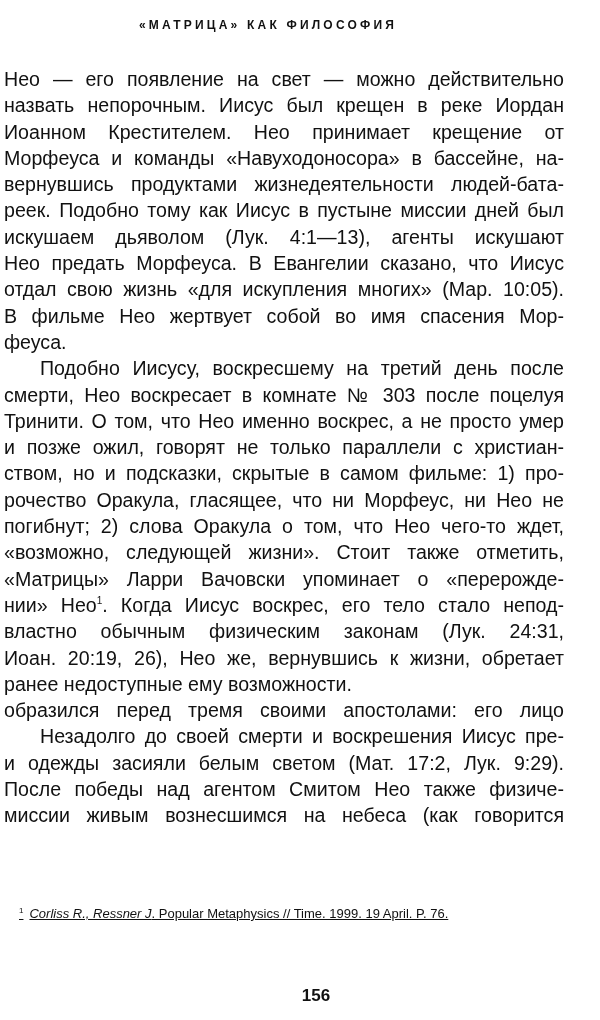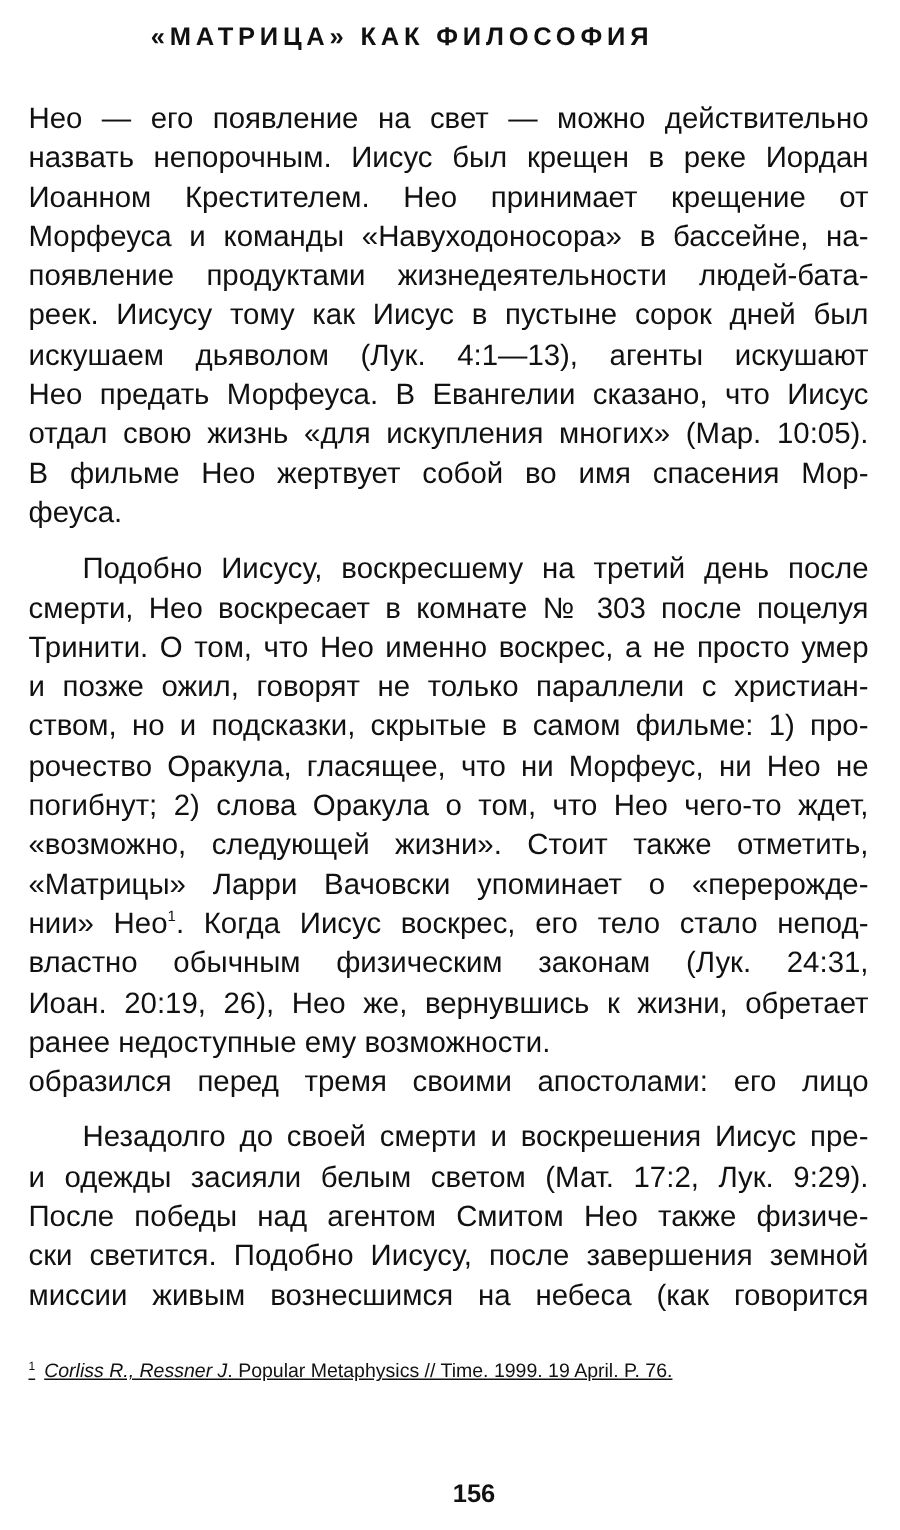--- a/index.html
+++ b/index.html
@@ -15,48 +15,47 @@
       color: #111111;
       font-family: "Liberation Sans", sans-serif;
     }
     .running-header {
       position: absolute;
       top: 15px;
       left: 0;
       width: 536px;
       text-align: center;
       font-weight: bold;
-      font-size: 17px;
+      font-size: 12px;
       letter-spacing: 3.2px;
       line-height: 20px;
       color: #111;
     }
     .body-text {
       position: absolute;
       top: 66px;
-      left: 19px;
+      left: 4px;
       width: 560px;
       font-size: 19.6px;
       line-height: 26.3px;
       text-align: justify;
       color: #111;
     }
     .line {
       display: block;
       white-space: nowrap;
       text-align: justify;
       text-align-last: justify;
       height: 26.3px;
     }
     .line.last {
       text-align-last: left;
     }
     .line.indent {
       padding-left: 36px;
-      margin-top: 11px;
     }
     .ital {
       font-style: italic;
     }
     sup.fnref {
       font-size: 10px;
       vertical-align: 8px;
       line-height: 0;
     }
     .footnote {
@@ -91,22 +90,22 @@
 <body>
 
 <div class="running-header">«МАТРИЦА» КАК ФИЛОСОФИЯ</div>
 
 <div class="body-text">
 
   <span class="line">Нео — его появление на свет — можно действительно</span>
   <span class="line">назвать непорочным. Иисус был крещен в реке Иордан</span>
   <span class="line">Иоанном Крестителем. Нео принимает крещение от</span>
   <span class="line">Морфеуса и команды «Навуходоносора» в бассейне, на-</span>
-  <span class="line">появление продуктами жизнедеятельности людей-бата-</span>
-  <span class="line">реек. Иисусу тому как Иисус в пустыне сорок дней был</span>
+  <span class="line">вернувшись продуктами жизнедеятельности людей-бата-</span>
+  <span class="line">реек. Подобно тому как Иисус в пустыне миссии дней был</span>
   <span class="line">искушаем дьяволом (Лук. 4:1—13), агенты искушают</span>
   <span class="line">Нео предать Морфеуса. В Евангелии сказано, что Иисус</span>
   <span class="line">отдал свою жизнь «для искупления многих» (Мар. 10:05).</span>
   <span class="line">В фильме Нео жертвует собой во имя спасения Мор-</span>
   <span class="line last">феуса.</span>
 
   <span class="line indent">Подобно Иисусу, воскресшему на третий день после</span>
   <span class="line">смерти, Нео воскресает в комнате № 303 после поцелуя</span>
   <span class="line">Тринити. О том, что Нео именно воскрес, а не просто умер</span>
   <span class="line">и позже ожил, говорят не только параллели с христиан-</span>
@@ -117,19 +116,18 @@
   <span class="line">«Матрицы» Ларри Вачовски упоминает о «перерожде-</span>
   <span class="line"><span>нии» Нео</span><sup class="fnref">1</sup><span>. Когда Иисус воскрес, его тело стало непод-</span></span>
   <span class="line">властно обычным физическим законам (Лук. 24:31,</span>
   <span class="line">Иоан. 20:19, 26), Нео же, вернувшись к жизни, обретает</span>
   <span class="line last">ранее недоступные ему возможности.</span>
 
   <span class="line">образился перед тремя своими апостолами: его лицо</span>
   <span class="line indent">Незадолго до своей смерти и воскрешения Иисус пре-</span>
   <span class="line">и одежды засияли белым светом (Мат. 17:2, Лук. 9:29).</span>
   <span class="line">После победы над агентом Смитом Нео также физиче-</span>
-  <span class="line">ски светится. Подобно Иисусу, после завершения земной</span>
   <span class="line">миссии живым вознесшимся на небеса (как говорится</span>
 </div>
 
 <div class="footnote"><sup>1</sup><span class="ital">Corliss R., Ressner J</span><span>. Popular Metaphysics // Time. 1999. 19 April. P. 76.</span></div>
 
 <div class="page-number">156</div>
 
 </body></html>

